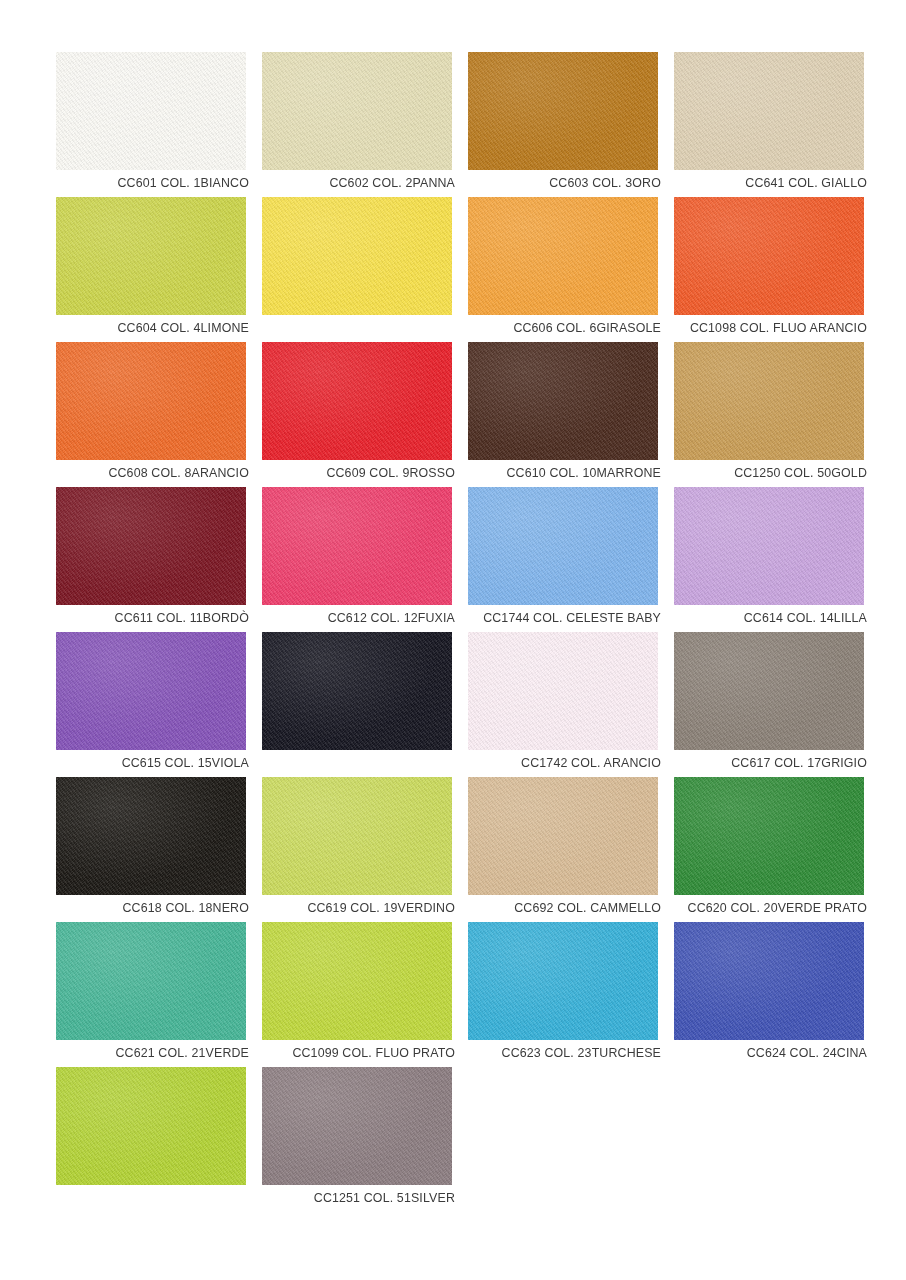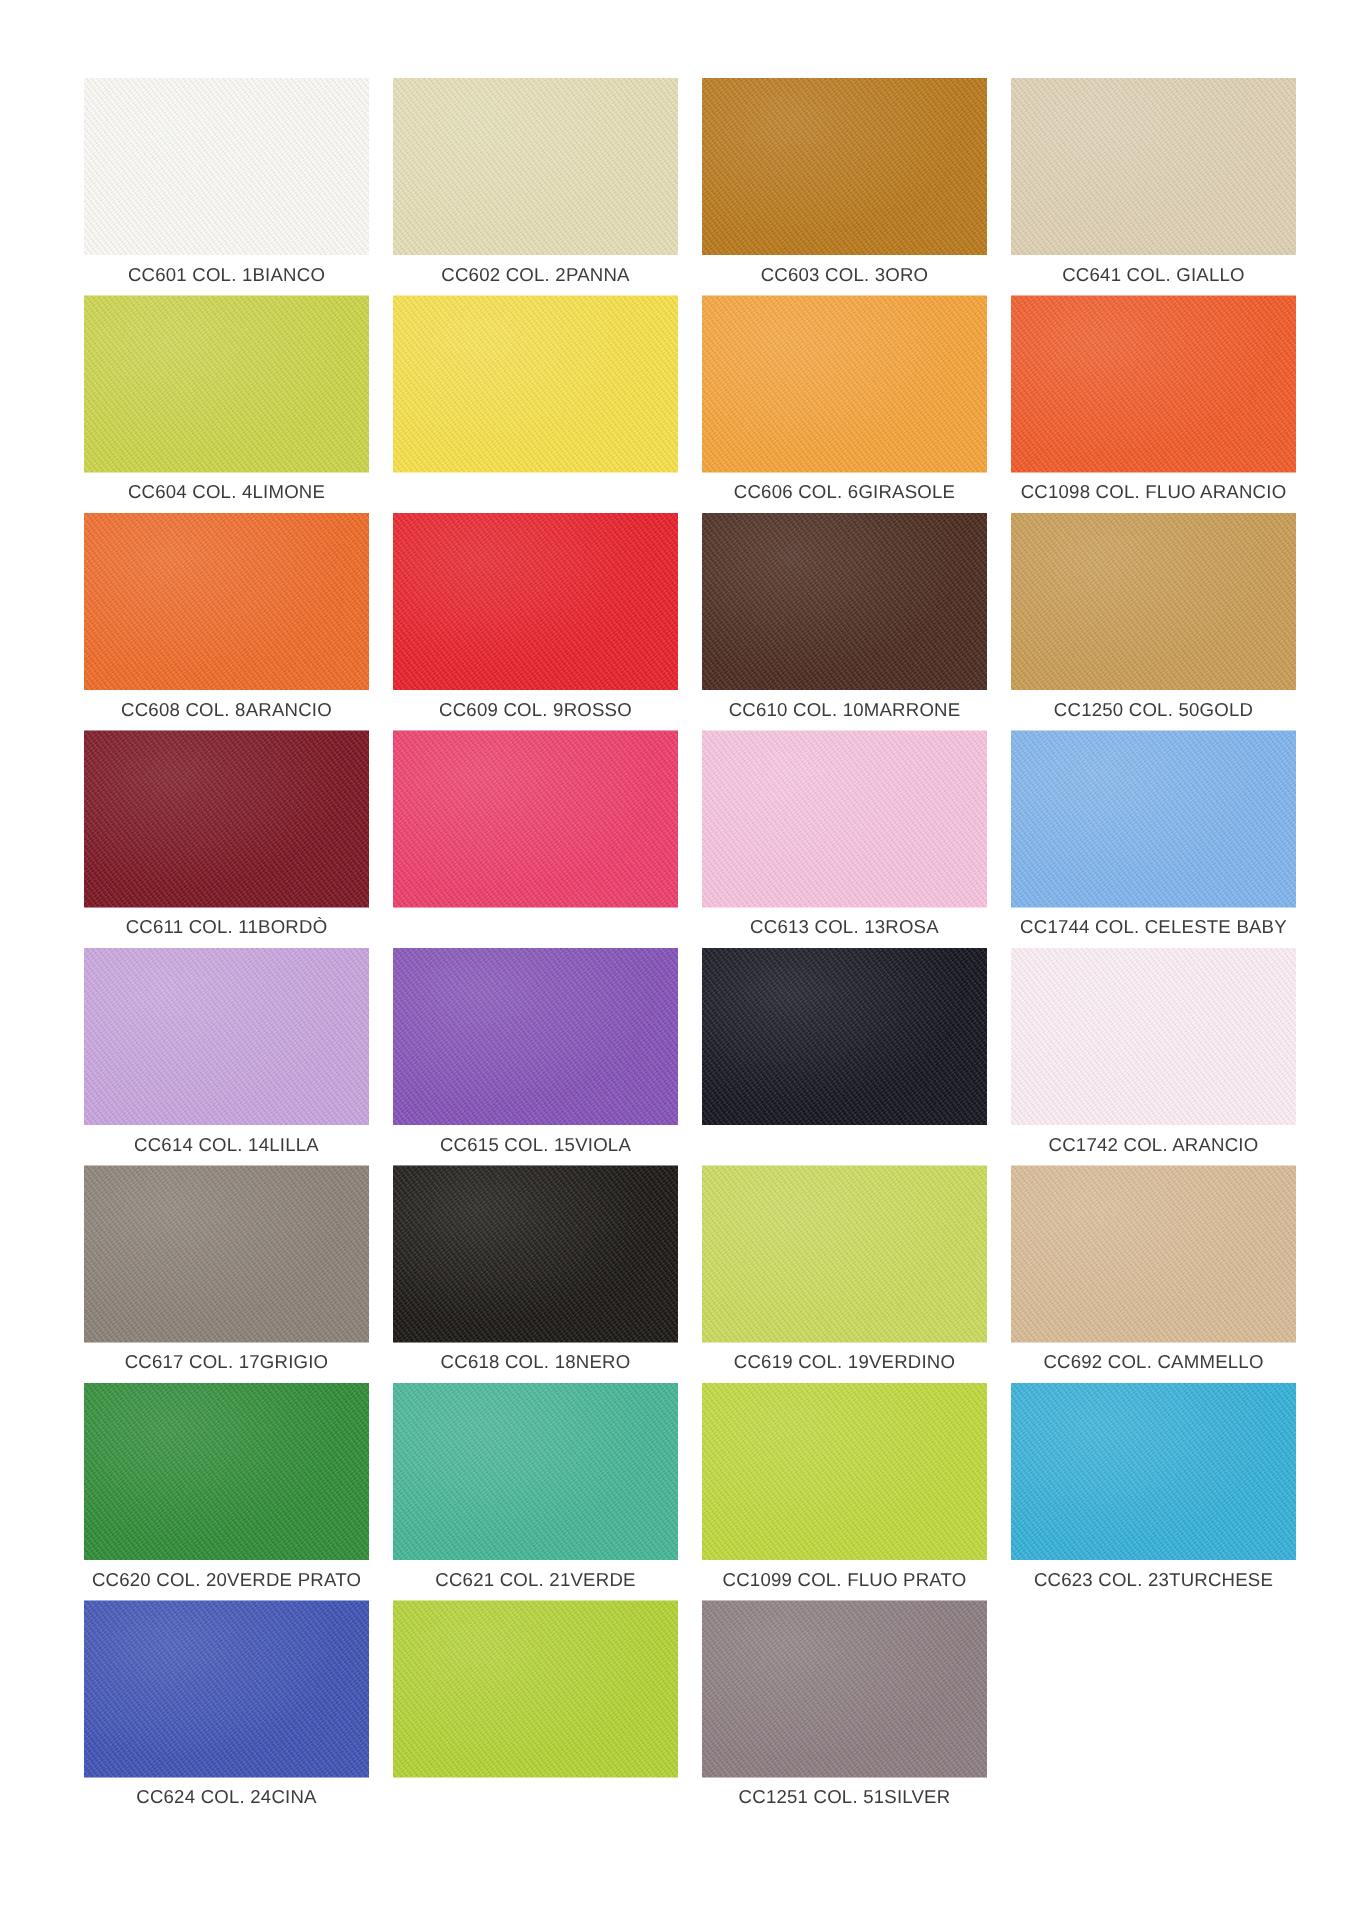--- a/index.html
+++ b/index.html
@@ -77,21 +77,21 @@
         rgba(0,0,0,0.028) 2px
       ),
       radial-gradient(ellipse at 30% 25%, rgba(255,255,255,0.10), rgba(255,255,255,0) 62%);
     pointer-events: none;
   }
 
   .swatch-label {
     font-size: 12.4px;
     letter-spacing: 0.15px;
     color: #3b3b3b;
-    text-align: center;
+    text-align: right;
     width: 196px;
     line-height: 27px;
     height: 27px;
     white-space: nowrap;
     font-family: "Liberation Sans", sans-serif;
   }
 </style>
 </head>
 <body>
 
@@ -143,24 +143,21 @@
       <div class="swatch-cell">
         <div class="swatch-chip" style="background-color: rgb(200, 156, 84);"></div>
         <div class="swatch-label">CC1250 COL. 50GOLD</div>
       </div>
       <div class="swatch-cell">
         <div class="swatch-chip" style="background-color: rgb(122, 21, 34);"></div>
         <div class="swatch-label">CC611 COL. 11BORDÒ</div>
       </div>
       <div class="swatch-cell">
         <div class="swatch-chip" style="background-color: rgb(238, 61, 107);"></div>
-      </div>
-      <div class="swatch-cell">
-        <div class="swatch-chip" style="background-color: rgb(247, 195, 222);"></div>
-        <div class="swatch-label">CC613 COL. 13ROSA</div>
+        <div class="swatch-label">CC612 COL. 12FUXIA</div>
       </div>
       <div class="swatch-cell">
         <div class="swatch-chip" style="background-color: rgb(127, 180, 236);"></div>
         <div class="swatch-label">CC1744 COL. CELESTE BABY</div>
       </div>
       <div class="swatch-cell">
         <div class="swatch-chip" style="background-color: rgb(200, 164, 222);"></div>
         <div class="swatch-label">CC614 COL. 14LILLA</div>
       </div>
       <div class="swatch-cell">

